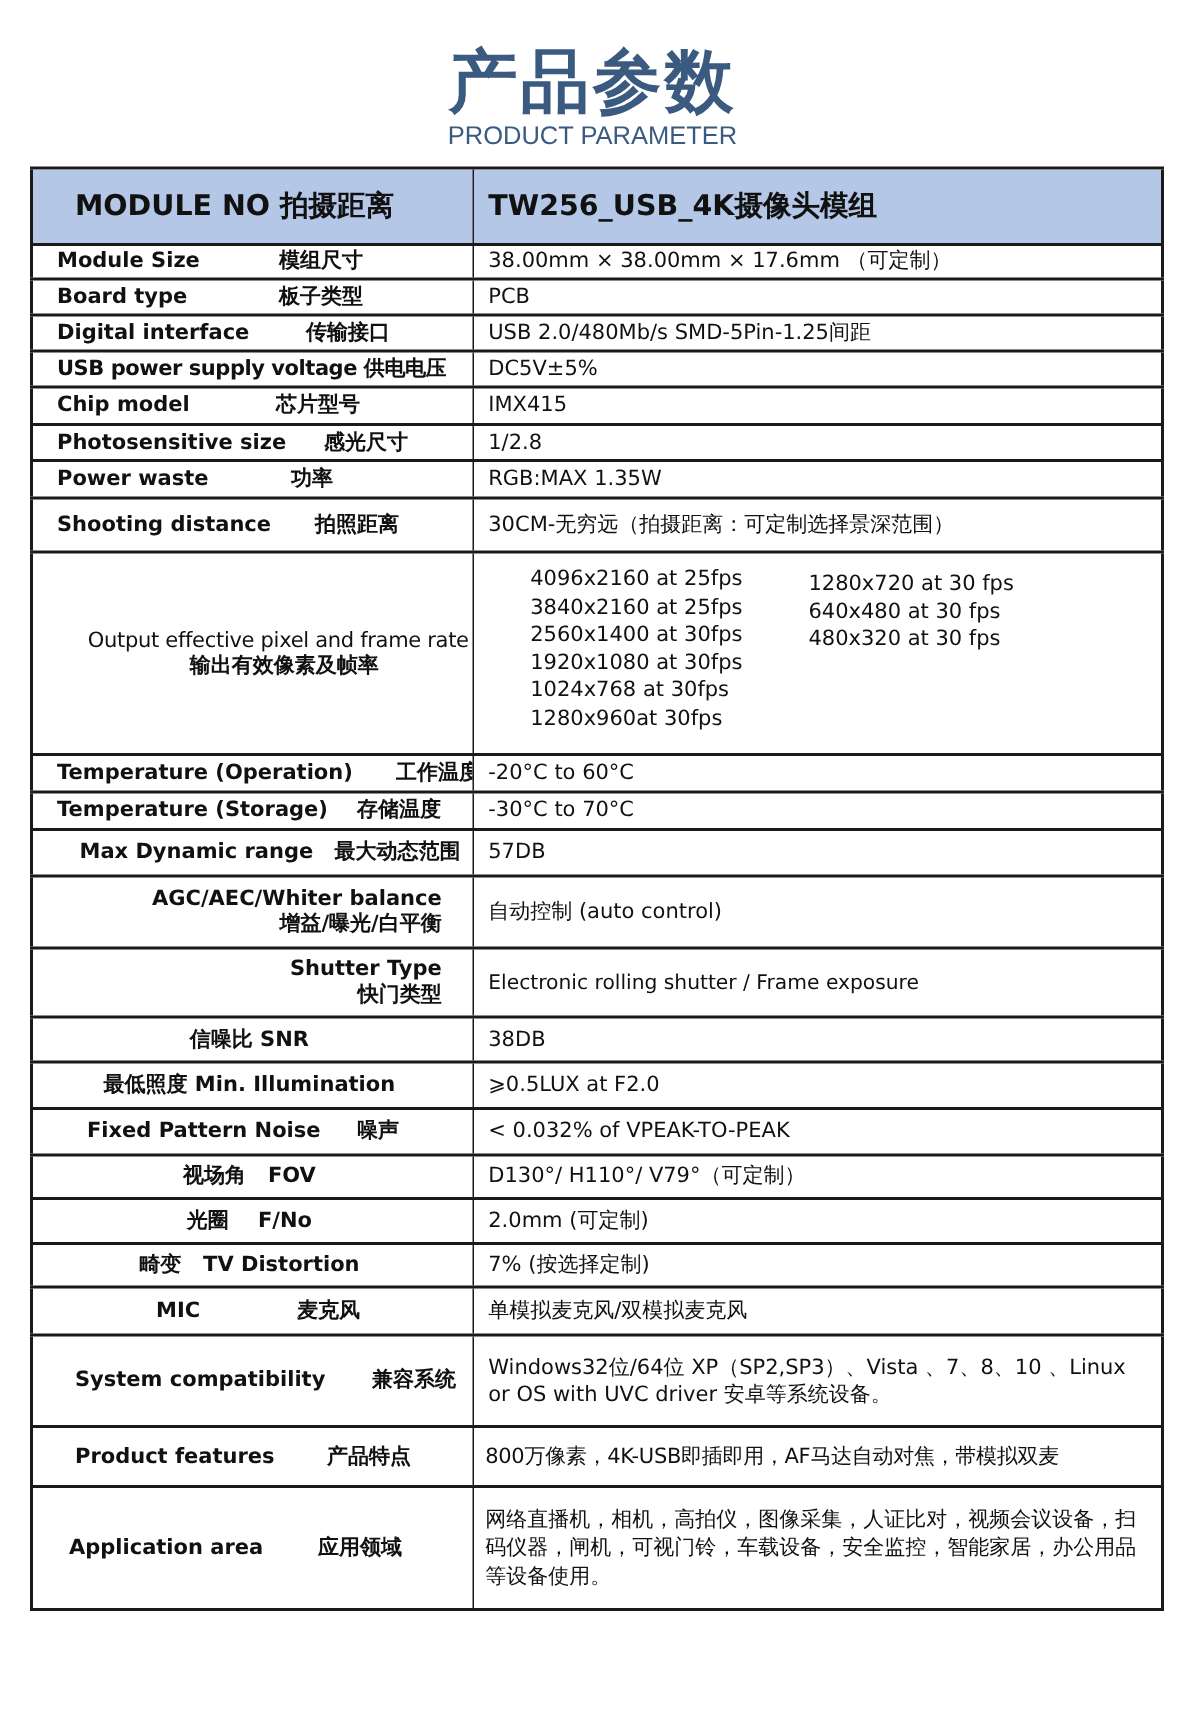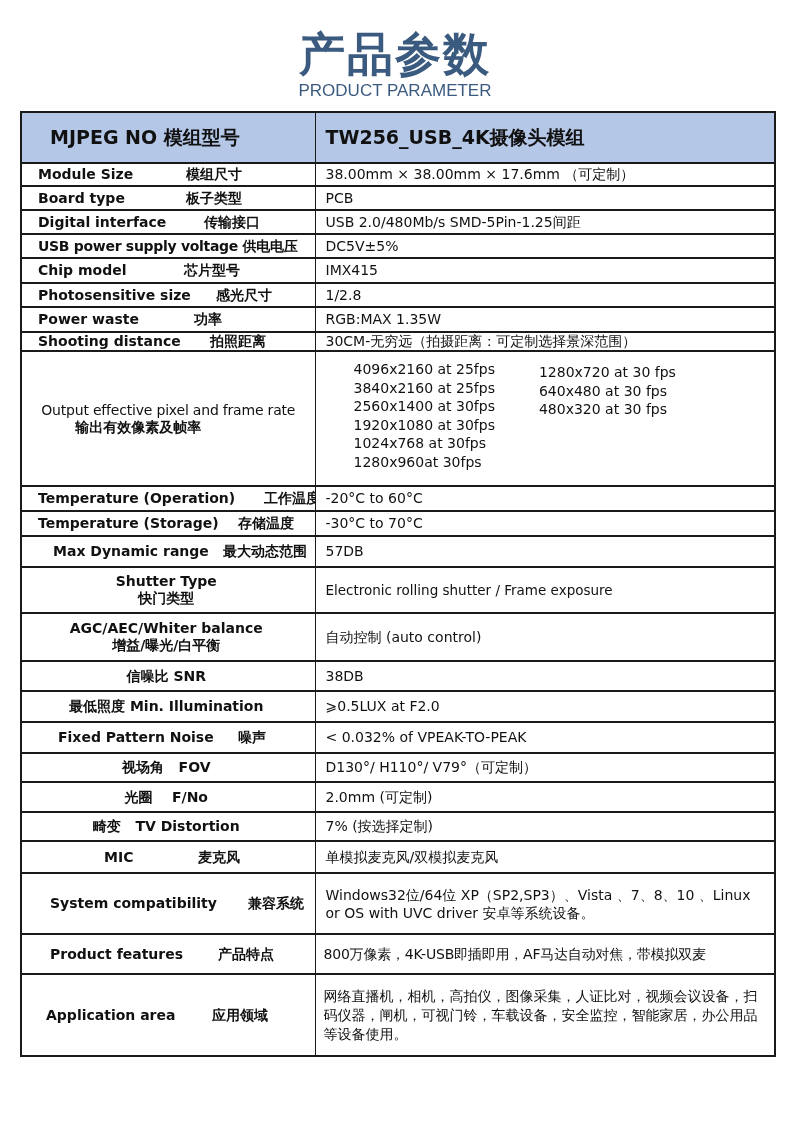--- a/index.html
+++ b/index.html
@@ -31,39 +31,39 @@
   table.spec td.k { font-weight: bold; padding-left: 16px; }
   table.spec td.k.center { text-align: center; }
   table.spec td.v { padding-left: 10px; }
   table.spec td.wrap { white-space: normal; border-radius: 19px; }
   tr.hdr td {
     background: #b4c7e7; height: 51px; font-size: 19px; font-weight: bold;
   }
   tr.hdr td.k { padding-left: 28px; }
   .kl { display: inline-block; min-width: 148px; }
   .kc { display: inline-block; }
-  .two { display: block; text-align: center; }
+  .two { display: block; text-align: right; }
   .res-wrap { display: flex; padding-left: 28px; }
   .res-col { display: flex; flex-direction: column; font-size: 14px; line-height: 18.5px; }
   .res-col + .res-col { margin-left: 44px; }
 </style>
 </head>
 <body>
 
 <div class="title">产品参数</div>
 <div class="subtitle">PRODUCT PARAMETER</div>
 
 <table class="spec">
   <colgroup>
       <col class="c1">
       <col class="c2">
     </colgroup>
   <tbody>
     <tr class="hdr">
-      <td class="k">MJPEG NO  模组型号</td>
+      <td class="k">MODULE NO  拍摄距离</td>
       <td class="v">TW256_USB_4K摄像头模组</td>
     </tr>
 
     <tr style="height:23px">
       <td class="k"><span class="kl">Module Size</span><span class="kc">模组尺寸</span></td>
       <td class="v">38.00mm × 38.00mm × 17.6mm （可定制）</td>
     </tr>
     <tr style="height:24px">
       <td class="k"><span class="kl" style="min-width:148px">Board type</span><span class="kc">板子类型</span></td>
       <td class="v">PCB</td>
@@ -81,21 +81,21 @@
       <td class="v">IMX415</td>
     </tr>
     <tr style="height:24px">
       <td class="k"><span class="kl" style="min-width:178px">Photosensitive size</span><span class="kc">感光尺寸</span></td>
       <td class="v">1/2.8</td>
     </tr>
     <tr style="height:25px">
       <td class="k"><span class="kl" style="min-width:156px">Power waste</span><span class="kc">功率</span></td>
       <td class="v">RGB:MAX 1.35W</td>
     </tr>
-    <tr style="height:19px">
+    <tr style="height:36px">
       <td class="k"><span class="kl" style="min-width:172px">Shooting distance</span><span class="kc">拍照距离</span></td>
       <td class="v">30CM-无穷远（拍摄距离：可定制选择景深范围）</td>
     </tr>
 
     <tr style="height:135px">
       <td class="k center" style="padding:0 2px">
         <span class="two" style="font-weight:normal;font-size:14px;letter-spacing:-0.2px">Output effective pixel and frame rate</span>
         <span class="two" style="padding-right:60px">输出有效像素及帧率</span>
       </td>
       <td class="v" style="padding-top:4px;padding-bottom:10px">
@@ -122,33 +122,33 @@
       <td class="v">-20°C to 60°C</td>
     </tr>
     <tr style="height:25px">
       <td class="k"><span class="kl" style="min-width:200px">Temperature (Storage)</span><span class="kc">存储温度</span></td>
       <td class="v">-30°C to 70°C</td>
     </tr>
     <tr style="height:31px">
       <td class="k" style="padding-left:31px"><span class="kl" style="min-width:170px">Max Dynamic range</span><span class="kc">最大动态范围</span></td>
       <td class="v">57DB</td>
     </tr>
+    <tr style="height:48px">
+      <td class="k center" style="padding-right:20px">
+        <span class="two">AGC/AEC/Whiter balance</span>
+        <span class="two">增益/曝光/白平衡</span>
+      </td>
+      <td class="v">自动控制 (auto control)</td>
+    </tr>
     <tr style="height:46px">
       <td class="k center" style="padding-right:20px">
         <span class="two">Shutter Type</span>
         <span class="two">快门类型</span>
       </td>
       <td class="v" style="font-size:13.5px">Electronic rolling shutter / Frame exposure</td>
-    </tr>
-    <tr style="height:48px">
-      <td class="k center" style="padding-right:20px">
-        <span class="two">AGC/AEC/Whiter balance</span>
-        <span class="two">增益/曝光/白平衡</span>
-      </td>
-      <td class="v">自动控制 (auto control)</td>
     </tr>
     <tr style="height:30px">
       <td class="k center" style="padding-right:20px">信噪比  SNR</td>
       <td class="v">38DB</td>
     </tr>
     <tr style="height:31px">
       <td class="k center" style="padding-right:20px">最低照度 Min. Illumination</td>
       <td class="v">⩾0.5LUX at F2.0</td>
     </tr>
     <tr style="height:31px">

